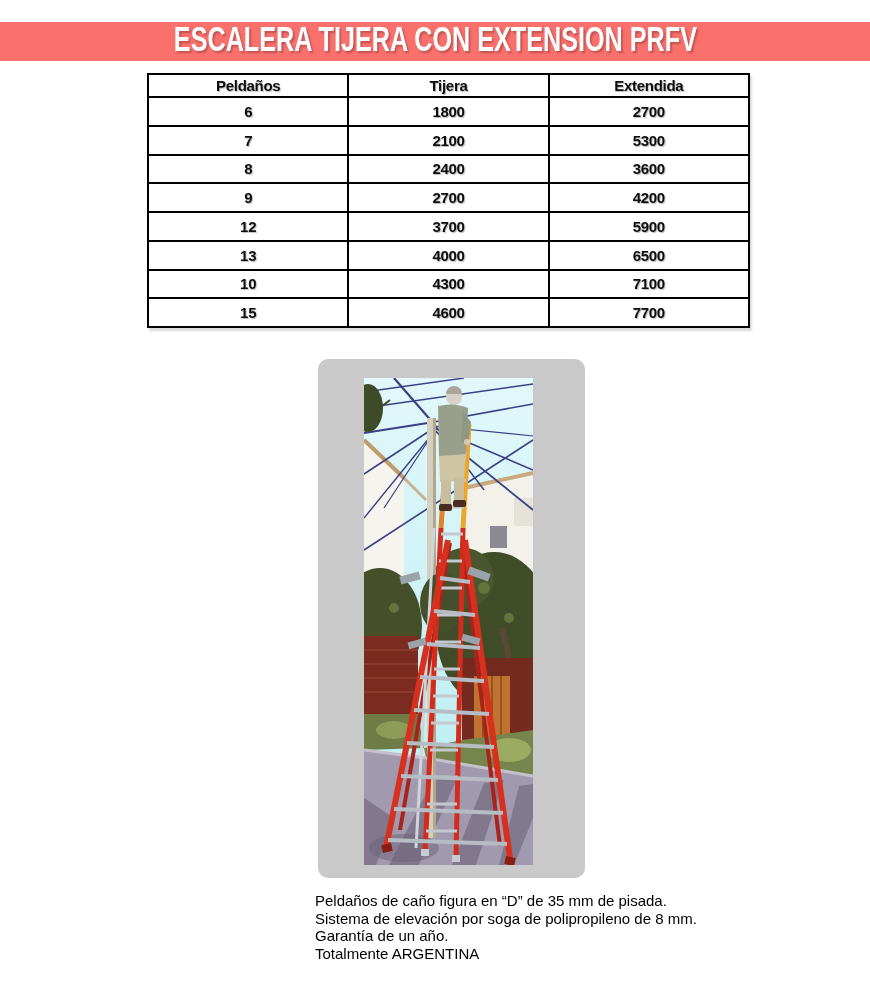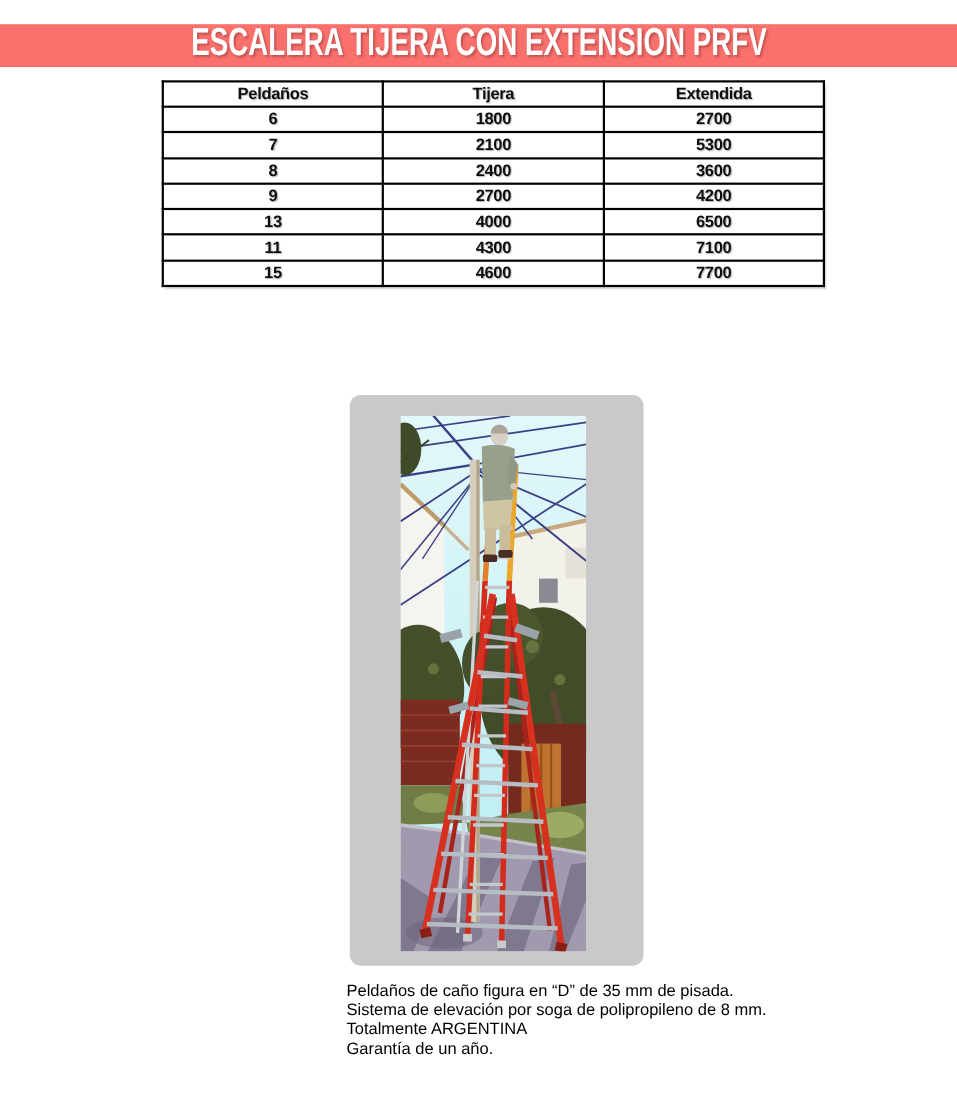--- a/index.html
+++ b/index.html
@@ -7,21 +7,21 @@
         font-family:"Liberation Sans",sans-serif;}
 
   
   .banner{position:absolute;left:0;top:22px;width:870px;height:39px;background:#f9706c;
           display:flex;align-items:flex-start;justify-content:center;}
   .banner-text{color:#ffffff;font-weight:bold;font-size:30px;white-space:nowrap;
                transform:scale(0.84,1.18);letter-spacing:0px;
                text-shadow:2px 2px 2px rgba(90,30,30,0.35);}
 
   
-  table.spec{position:absolute;left:147px;top:73px;width:603px;height:188px;
+  table.spec{position:absolute;left:147px;top:73px;width:603px;height:255px;
              border-collapse:collapse;table-layout:fixed;background:#fff;
              box-shadow:2px 3px 2px rgba(0,0,0,0.15);}
   .spec th,.spec td{border:2px solid #000;text-align:center;vertical-align:middle;
              padding:0;font-weight:bold;font-size:15px;color:#0d0d0d;
              font-stretch:condensed;letter-spacing:-0.3px;
              text-shadow:1px 1px 1px rgba(0,0,0,0.28);}
   .spec thead tr{height:23px;}
 
   
   .photo-frame{position:absolute;left:318px;top:359px;width:267px;height:519px;
@@ -64,26 +64,31 @@
         <td>8</td>
         <td>2400</td>
         <td>3600</td>
       </tr>
       <tr>
         <td>9</td>
         <td>2700</td>
         <td>4200</td>
       </tr>
       <tr>
+        <td>12</td>
+        <td>3700</td>
+        <td>5900</td>
+      </tr>
+      <tr>
         <td>13</td>
         <td>4000</td>
         <td>6500</td>
       </tr>
       <tr>
-        <td>11</td>
+        <td>10</td>
         <td>4300</td>
         <td>7100</td>
       </tr>
       <tr>
         <td>15</td>
         <td>4600</td>
         <td>7700</td>
       </tr>
     </tbody>
   </table>
@@ -234,17 +239,17 @@
         <rect x="141" y="479" width="10" height="8" fill="#8a1e14" transform="rotate(12 146 483)"></rect>
         <rect x="57" y="471" width="8" height="7" fill="#c8ccd0"></rect>
         <rect x="88" y="477" width="8" height="7" fill="#c8ccd0"></rect>
       </svg>
     </div>
   </div>
 
   <div class="desc">
     <div>Peldaños de caño figura en “D” de 35 mm de pisada.</div>
     <div>Sistema de elevación por soga de polipropileno de 8 mm.</div>
+    <div>Garantía de un año.</div>
     <div>Totalmente ARGENTINA</div>
-    <div>Garantía de un año.</div>
   </div>
 
 </div>
 
 </body></html>

